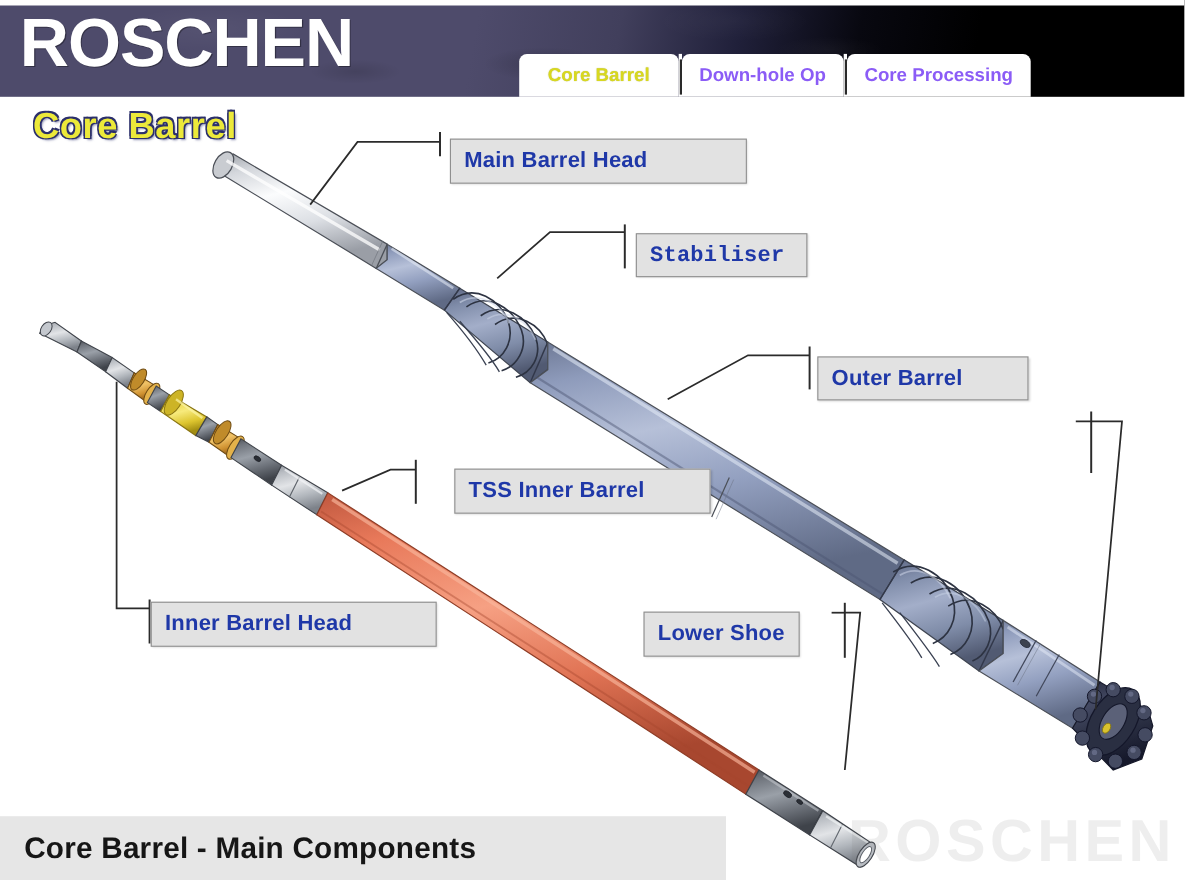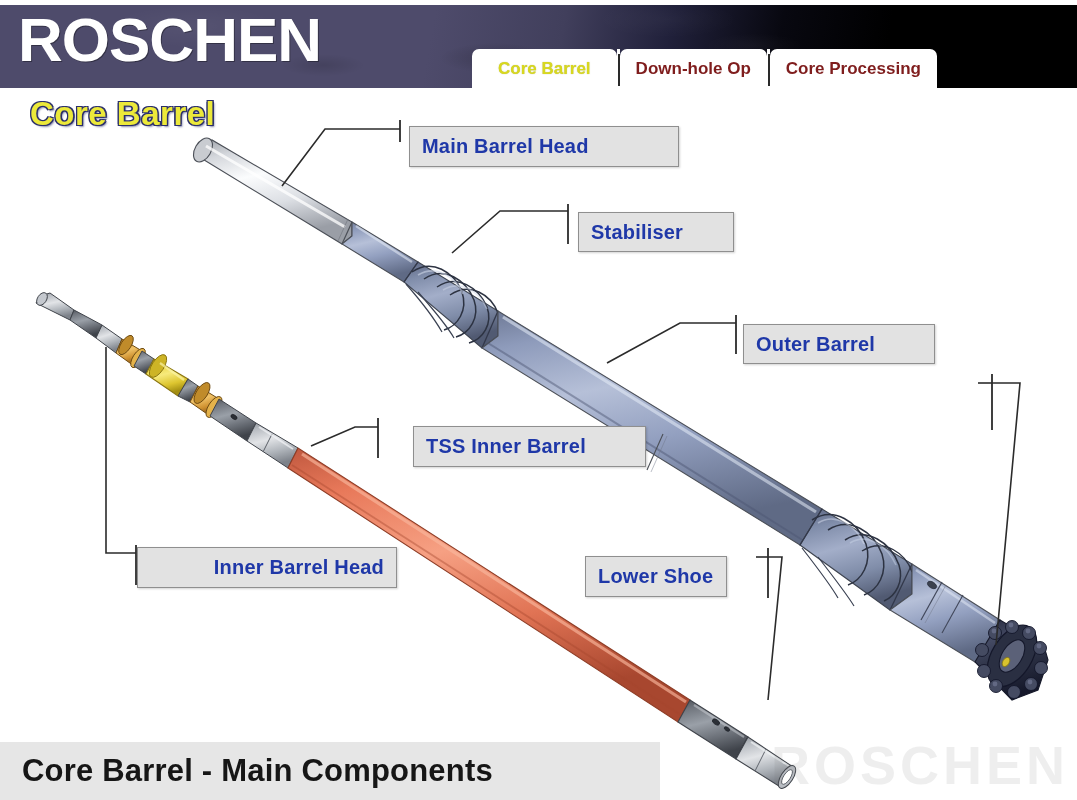--- a/index.html
+++ b/index.html
@@ -71,21 +71,21 @@
   }
   .tab {
     position: relative;
     background: #ffffff;
     display: flex;
     align-items: center;
     justify-content: center;
     padding: 0 16px;
     font-size: 17px;
     font-weight: bold;
-    color: #7f1d1d;
+    color: #8b5cf6;
     border-top-left-radius: 7px;
     border-top-right-radius: 7px;
     box-sizing: border-box;
     white-space: nowrap;
   }
   .tab.active {
     color: #d8d81f;
     text-shadow: 0 0 1px rgba(120,120,10,0.55);
     padding: 0 26px;
   }
@@ -154,21 +154,21 @@
     position: absolute;
     left: 0; top: 742px;
     width: 660px; height: 58px;
     background: #e6e6e6;
     display: flex;
     align-items: center;
     padding-left: 22px;
     box-sizing: border-box;
   }
   .caption-text {
-    font-size: 31px;
+    font-size: 27px;
     font-weight: bold;
     color: #161616;
     letter-spacing: 0.2px;
   }
   .watermark {
     position: absolute;
     right: 8px; bottom: 4px;
     font-size: 54px;
     color: rgba(120,120,120,0.13);
     font-weight: bold;
@@ -454,34 +454,34 @@
       <path d="M 756,557 L 768,557"></path>
       <path d="M 768,548 L 768,598" stroke-width="1.8"></path>
       <path d="M 768,557 L 782,557 L 768,700"></path>
     </g>
   </svg>
 
   <div class="callout" style="left:409px; top:126px; width:270px; height:41px;">
     <span>Main Barrel Head</span>
   </div>
 
-  <div class="callout" style="left:578px; top:212px; width:156px; height:40px;">
+  <div class="callout" style="left:578px; top:212px; width:156px; height:40px;font-family:Liberation Mono, monospace;">
     <span>Stabiliser</span>
   </div>
 
   <div class="callout" style="left:743px; top:324px; width:192px; height:40px;">
     <span>Outer Barrel</span>
   </div>
 
 
   <div class="callout" style="left:381px; top:426px; width:233px; height:41px;margin-left:32px;">
     <span>TSS Inner Barrel</span>
   </div>
 
-  <div class="callout" style="left:137px; top:547px; width:260px; height:41px;justify-content:flex-end;">
+  <div class="callout" style="left:137px; top:547px; width:260px; height:41px;">
     <span>Inner Barrel Head</span>
   </div>
 
   <div class="callout" style="left:585px; top:556px; width:142px; height:41px;">
     <span>Lower Shoe</span>
   </div>
 
   <div class="watermark">ROSCHEN</div>
 
   <div class="caption-bar">

